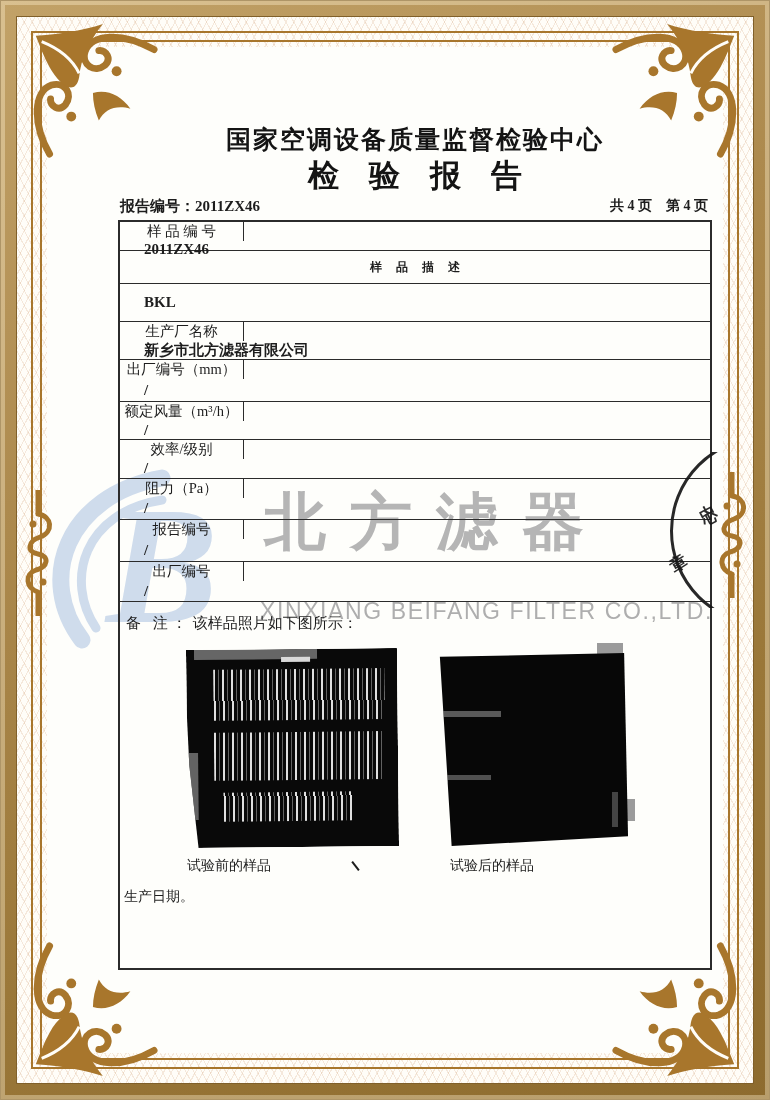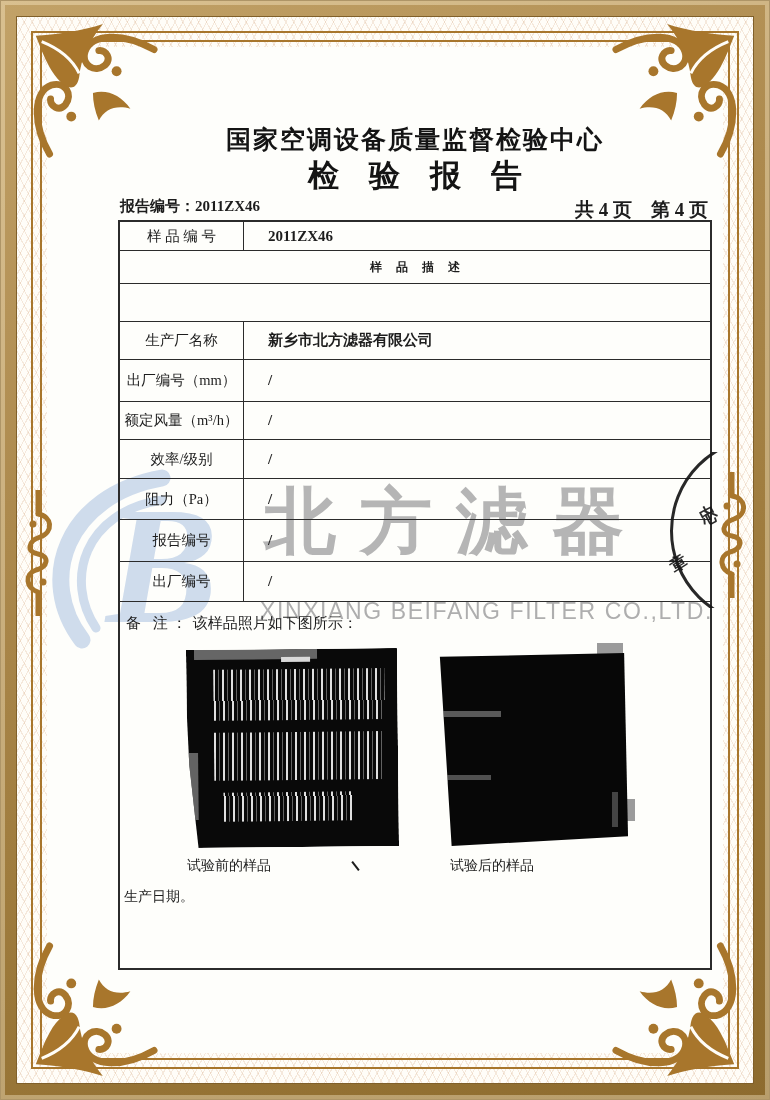--- a/index.html
+++ b/index.html
@@ -27,50 +27,50 @@
   .c-bl { left:20px; bottom:20px; transform:scaleY(-1); }
   .c-br { right:20px; bottom:20px; transform:scale(-1,-1); }
   .edge-scroll { position:absolute; width:30px; height:134px; }
   .es-left { left:23px; top:486px; }
   .es-right { left:717px; top:468px; }
 
   
   .wm-logo { position:absolute; left:44px; top:450px; z-index:1; }
   .wm-cn {
     position:absolute; left:264px; top:488px; width:456px; z-index:1;
-    font-family:Liberation Mono, monospace;
-    font-size:72px; font-weight:700; color:#b5b5b5; letter-spacing:24px;
+    font-family:Liberation Serif, serif;
+    font-size:62px; font-weight:700; color:#b5b5b5; letter-spacing:24px;
     white-space:nowrap; line-height:1.1;
   }
   .wm-en {
     position:absolute; left:260px; top:598px; width:470px; z-index:1;
     font-family:"Liberation Sans","DejaVu Sans",sans-serif;
     font-size:23px; color:#aeaeae; letter-spacing:1.6px; white-space:nowrap;
   }
 
   
   .hdr-org {
     position:absolute; left:118px; top:123px; width:594px; text-align:center; z-index:2;
     font-family:"Liberation Sans","DejaVu Sans",sans-serif;
     font-size:25px; font-weight:700; letter-spacing:2px; color:#141414;
   }
   .hdr-title {
     position:absolute; left:118px; top:155px; width:594px; text-align:center; z-index:2;
     font-family:"Liberation Sans","DejaVu Sans",sans-serif;
     font-size:31px; font-weight:700; letter-spacing:30px; text-indent:30px; color:#141414;
   }
   .report-line { position:absolute; left:120px; top:197px; z-index:2; font-size:15px; font-weight:600; }
-  .page-info { position:absolute; right:62px; top:197px; z-index:2; font-size:19px; font-weight:600; }
+  .page-info { position:absolute; right:62px; top:197px; z-index:2; font-size:14px; font-weight:600; }
 
   
   .doc-table {
     position:absolute; left:118px; top:220px; width:594px; height:750px; z-index:2;
     border:2px solid #2b2b2b; display:flex; flex-direction:column; background:transparent;
   }
-  .t-row { display:flex; border-bottom:1px solid #2b2b2b; flex-shrink:0; }
+  .t-row { display:flex; border-bottom:1px solid #2b2b2b; flex-shrink:0;flex-direction:column; }
   .t-label {
     width:124px; flex-shrink:0; border-right:1px solid #2b2b2b;
     display:flex; align-items:center; justify-content:center;
     font-size:14.5px; text-align:center; padding:0 2px;
   }
   .t-value { flex:1; display:flex; align-items:center; padding-left:24px; font-size:15px; font-weight:600; }
   .t-span { flex:1; display:flex; align-items:center; justify-content:center;
     font-size:12px; font-weight:600; letter-spacing:14px; text-indent:14px; }
   .t-remark { position:relative; flex:1; border-bottom:none; }
   .remark-line { position:absolute; left:6px; top:12px; font-size:15px; }
@@ -212,20 +212,21 @@
 
   <div class="doc-table">
     <div class="t-row" style="height:29px">
       <div class="t-label">样 品 编 号</div>
       <div class="t-value">2011ZX46</div>
     </div>
     <div class="t-row" style="height:33px">
       <div class="t-span">样品描述</div>
     </div>
     <div class="t-row" style="height:38px">
+      <div class="t-value">BKL</div>
     </div>
     <div class="t-row" style="height:38px">
       <div class="t-label">生产厂名称</div>
       <div class="t-value">新乡市北方滤器有限公司</div>
     </div>
     <div class="t-row" style="height:42px">
       <div class="t-label">出厂编号（mm）</div>
       <div class="t-value">/</div>
     </div>
     <div class="t-row" style="height:38px">

